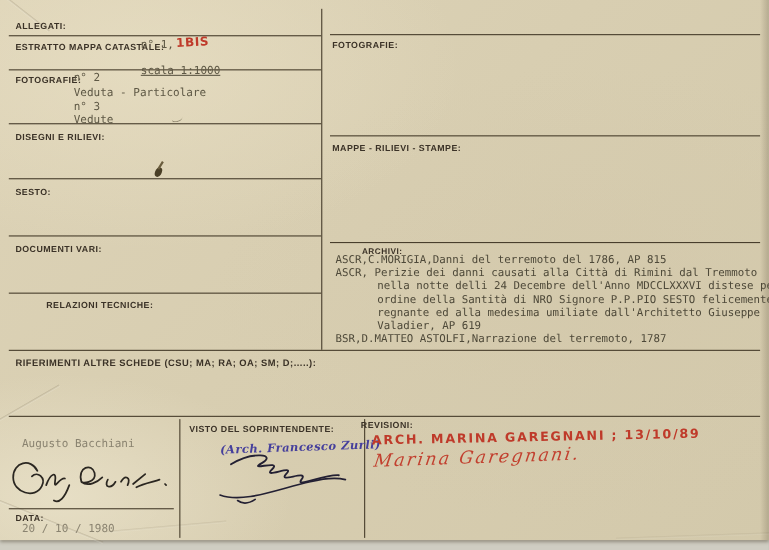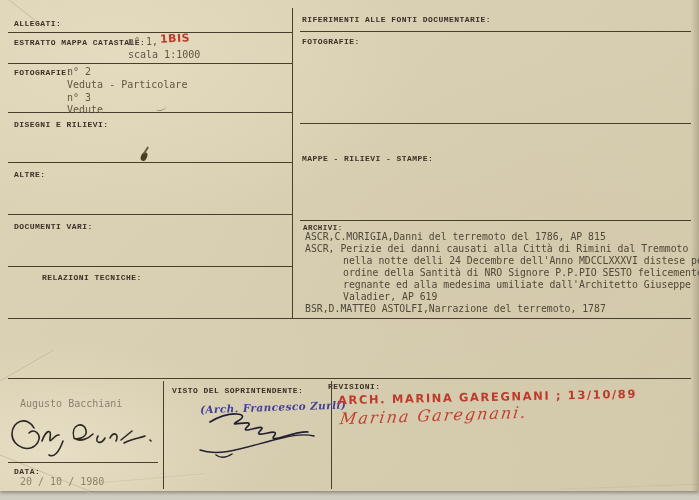--- a/index.html
+++ b/index.html
@@ -18,23 +18,23 @@
   .c1{left:-18px;top:6px;width:70px;height:2px;transform:rotate(38deg);}
   .c2{left:-30px;top:372px;width:90px;height:2px;transform:rotate(-30deg);}
   .c3{left:-22px;top:470px;width:120px;height:2px;transform:rotate(22deg);}
   .c4{left:96px;top:478px;width:110px;height:2px;transform:rotate(-5deg);opacity:.6;}
   .c5{left:560px;top:486px;width:160px;height:2px;transform:rotate(-2deg);opacity:.5;}
 
   .hline,.vline{position:absolute;background:#483e2c;}
   .hline{height:1.4px;}
   .vline{width:1.4px;}
 
-  .label{position:absolute;font-family:Liberation Mono, monospace;font-weight:bold;
+  .label{position:absolute;font-family:Liberation Sans, sans-serif;font-weight:bold;
          font-size:8px;letter-spacing:.45px;color:#3b3227;white-space:nowrap;}
-  .label.sm{font-size:7.5px;}
+  .label.sm{font-size:7.5px;margin-left:26px;}
   .typed{position:absolute;font-family:"DejaVu Sans Mono","Liberation Mono",monospace;
          font-size:10px;color:#5e5845;white-space:nowrap;}
   .typed.faded{color:#8a8370;}
   .archivi-lines{position:absolute;left:305px;top:231px;
          font-family:"DejaVu Sans Mono","Liberation Mono",monospace;
          font-size:9.8px;line-height:12px;color:#4e4939;white-space:nowrap;}
   .archivi-lines .indent{margin-left:38px;}
   .red-hand{position:absolute;color:#bf3a2a;font-family:"DejaVu Sans","Liberation Sans",sans-serif;
          font-weight:bold;white-space:nowrap;}
   .red-print{font-size:11.5px;letter-spacing:1.6px;transform:rotate(-1.2deg);}
@@ -84,48 +84,48 @@
 
     <div class="vline" style="left:292px;top:8px;height:310px;"></div>
     <div class="vline" style="left:163px;top:381px;height:108px;"></div>
     <div class="vline" style="left:331px;top:381px;height:108px;"></div>
 
     <div class="label" style="left:14px;top:19px;">ALLEGATI:</div>
 
     <div class="label" style="left:14px;top:38px;">ESTRATTO MAPPA CATASTALE:</div>
     <div class="typed" style="left:128px;top:36px;">n° 1,</div>
     <div class="red-hand" style="left:160px;top:32px;font-size:11px;letter-spacing:.5px;transform:rotate(-3deg);">1BIS</div>
-    <div class="typed" style="left:128px;top:49px;">scala 1:1000</div>
+    <div class="typed" style="left:128px;top:59px;text-decoration:underline;">scala 1:1000</div>
 
     <div class="label" style="left:14px;top:68px;">FOTOGRAFIE:</div>
     <div class="typed" style="left:67px;top:66px;">n° 2</div>
     <div class="typed" style="left:67px;top:79px;">Veduta - Particolare</div>
     <div class="typed" style="left:67px;top:92px;">n° 3</div>
     <div class="typed" style="left:67px;top:104px;">Vedute</div>
 
     <div class="label" style="left:14px;top:120px;">DISEGNI E RILIEVI:</div>
-    <div class="label" style="left:14px;top:170px;">ALTRE:</div>
+    <div class="label" style="left:14px;top:170px;">SESTO:</div>
     <div class="label" style="left:14px;top:222px;">DOCUMENTI VARI:</div>
     <div class="label" style="left:14px;top:273px;margin-left:28px;">RELAZIONI TECNICHE:</div>
 
-    <div class="label" style="left:302px;top:15px;">RIFERIMENTI ALLE FONTI DOCUMENTARIE:</div>
     <div class="label" style="left:302px;top:37px;">FOTOGRAFIE:</div>
-    <div class="label" style="left:302px;top:130px;margin-top:24px;">MAPPE - RILIEVI - STAMPE:</div>
+    <div class="label" style="left:302px;top:130px;">MAPPE - RILIEVI - STAMPE:</div>
     <div class="label sm" style="left:303px;top:224px;">ARCHIVI:</div>
 
     <div class="archivi-lines">
       <div>ASCR,C.MORIGIA,Danni del terremoto del 1786, AP 815</div>
       <div>ASCR, Perizie dei danni causati alla Città di Rimini dal Tremmoto</div>
       <div class="indent">nella notte delli 24 Decembre dell'Anno MDCCLXXXVI distese per</div>
       <div class="indent">ordine della Santità di NRO Signore P.P.PIO SESTO felicemente</div>
       <div class="indent">regnante ed alla medesima umiliate dall'Architetto Giuseppe</div>
       <div class="indent">Valadier, AP 619</div>
       <div>BSR,D.MATTEO ASTOLFI,Narrazione del terremoto, 1787</div>
     </div>
 
+    <div class="label" style="left:14px;top:325px;font-size:8.5px;">RIFERIMENTI ALTRE SCHEDE (CSU; MA; RA; OA; SM; D;.....):</div>
 
     <div class="typed faded" style="left:20px;top:398px;">Augusto Bacchiani</div>
     <svg class="sig-svg" style="left:4px;top:408px;" width="155" height="52" viewBox="0 0 155 52">
       <path d="M30 20 C24 8 8 12 8 26 C8 40 28 46 34 34 C38 26 30 20 25 25 M38 33 C42 22 48 20 46 30 C45 38 50 26 55 27 M59 33 C55 44 50 50 45 47 M70 30 C66 16 80 13 82 22 C84 31 70 32 70 30 C76 35 85 30 89 26 M94 28 C90 35 97 37 101 30 M106 30 C110 23 115 26 112 33 M117 32 L128 23 M120 35 C127 31 136 30 141 28 M146 32 L147 33" stroke="#2b2721" stroke-width="1.6" fill="none" stroke-linecap="round"></path>
     </svg>
     <div class="label" style="left:14px;top:467px;">DATA:</div>
     <div class="typed faded" style="left:20px;top:476px;">20 / 10 / 1980</div>
 
     <div class="label" style="left:172px;top:386px;">VISTO DEL SOPRINTENDENTE:</div>
     <div class="blue-stamp" style="left:200px;top:401px;">(Arch. Francesco Zurli)</div>

